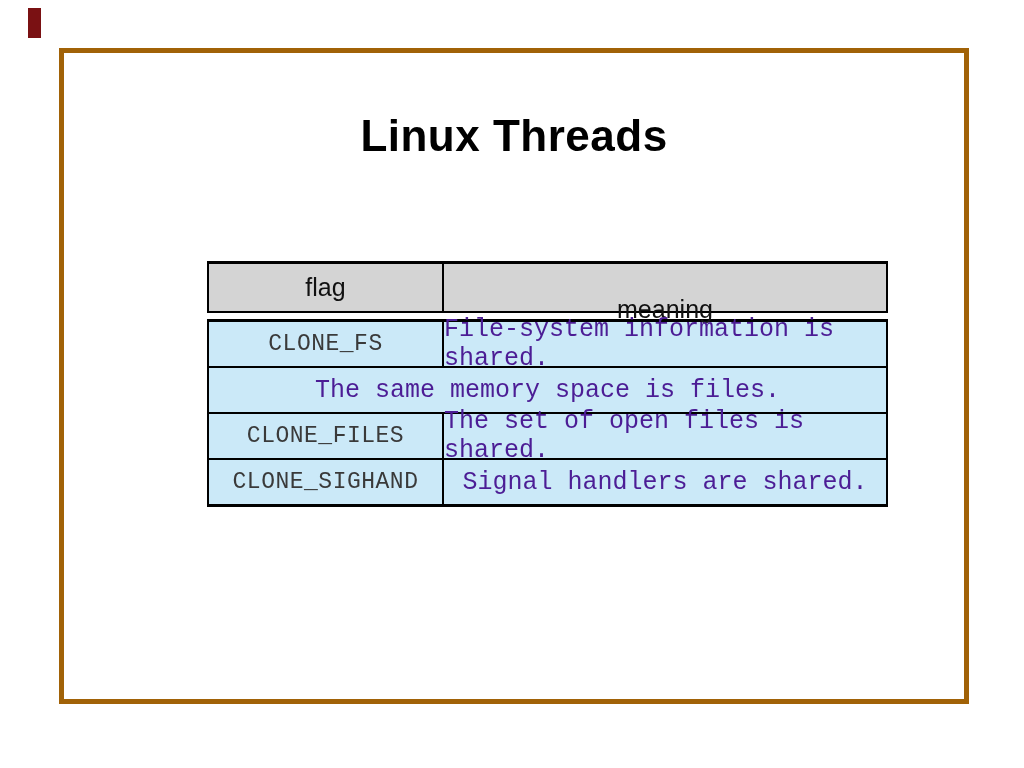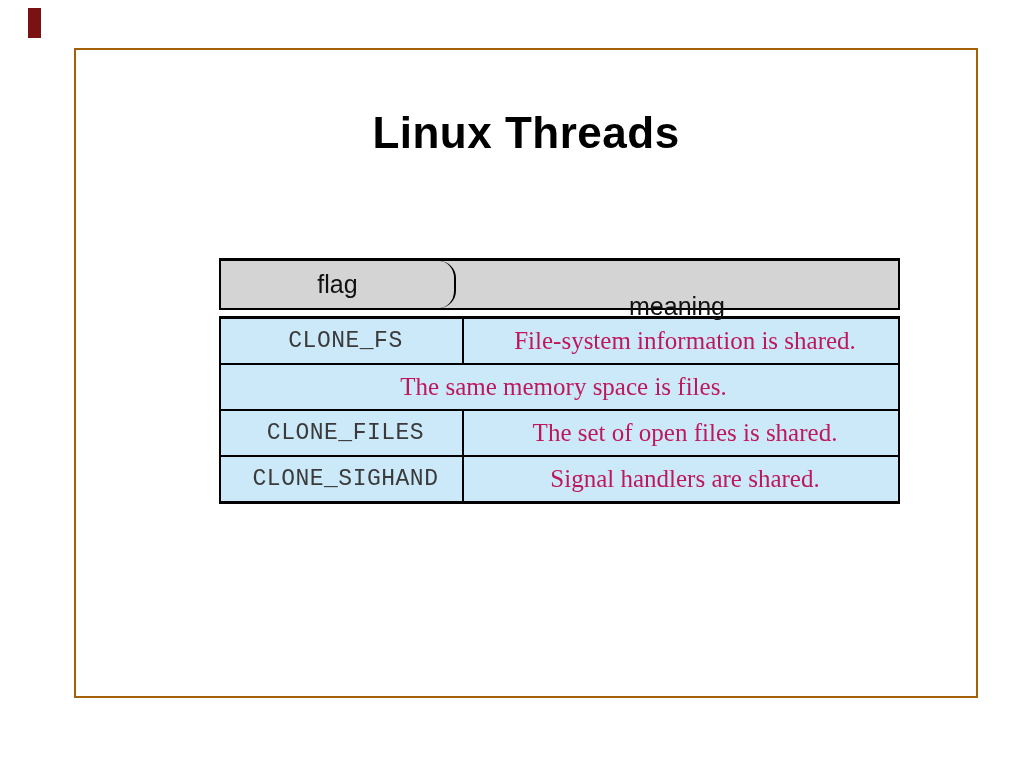--- a/index.html
+++ b/index.html
@@ -20,25 +20,25 @@
   .accent-mark {
     position: absolute;
     left: 28px;
     top: 8px;
     width: 13px;
     height: 30px;
     background: #7a1113;
   }
   .slide-frame {
     position: absolute;
-    left: 74px;
+    left: 59px;
     top: 48px;
     width: 900px;
     height: 646px;
-    border: 2px solid #a16207;
+    border: 5px solid #a16207;
     background: #ffffff;
   }
   .slide-title {
     position: absolute;
     left: 0;
     top: 58px;
     width: 100%;
     text-align: center;
     font-family: "Liberation Sans", sans-serif;
     font-weight: bold;
@@ -62,21 +62,20 @@
   .flag-table .thead .th {
     display: flex;
     align-items: center;
     justify-content: center;
     font-size: 25px;
     color: #111111;
   }
   .flag-table .thead .th.flag-col {
     width: 233px;
     border-right: 2px solid #000000;
-    border-radius: 17px;
   }
   .flag-table .thead .th.meaning-col {
     flex: 1;
     margin-top: 44px;
   }
   .table-gap {
     height: 6px;
     background: #ffffff;
   }
   .flag-table .tbody {
@@ -90,35 +89,34 @@
     height: 44px;
     border-bottom: 2px solid #000000;
   }
   .flag-table .row:last-child {
     border-bottom: none;
   }
   .flag-table .cell {
     display: flex;
     align-items: center;
     justify-content: center;
-    padding-left: 8px;
   }
   .flag-table .cell.flag-cell {
     width: 233px;
     border-right: 2px solid #000000;
     font-family: "Liberation Mono", "DejaVu Sans Mono", monospace;
     font-size: 23px;
     color: #3a3a3a;
     letter-spacing: 0.5px;
   }
   .flag-table .cell.meaning-cell {
     flex: 1;
-    font-family: Liberation Serif, serif;
+    font-family: Liberation Mono, monospace;
     font-size: 25px;
-    color: #be185d;
+    color: #4c1d95;
   }
 </style>
 </head>
 <body>
 
 <div class="page">
 
   <div class="accent-mark"></div>
 
   <div class="slide-frame">

